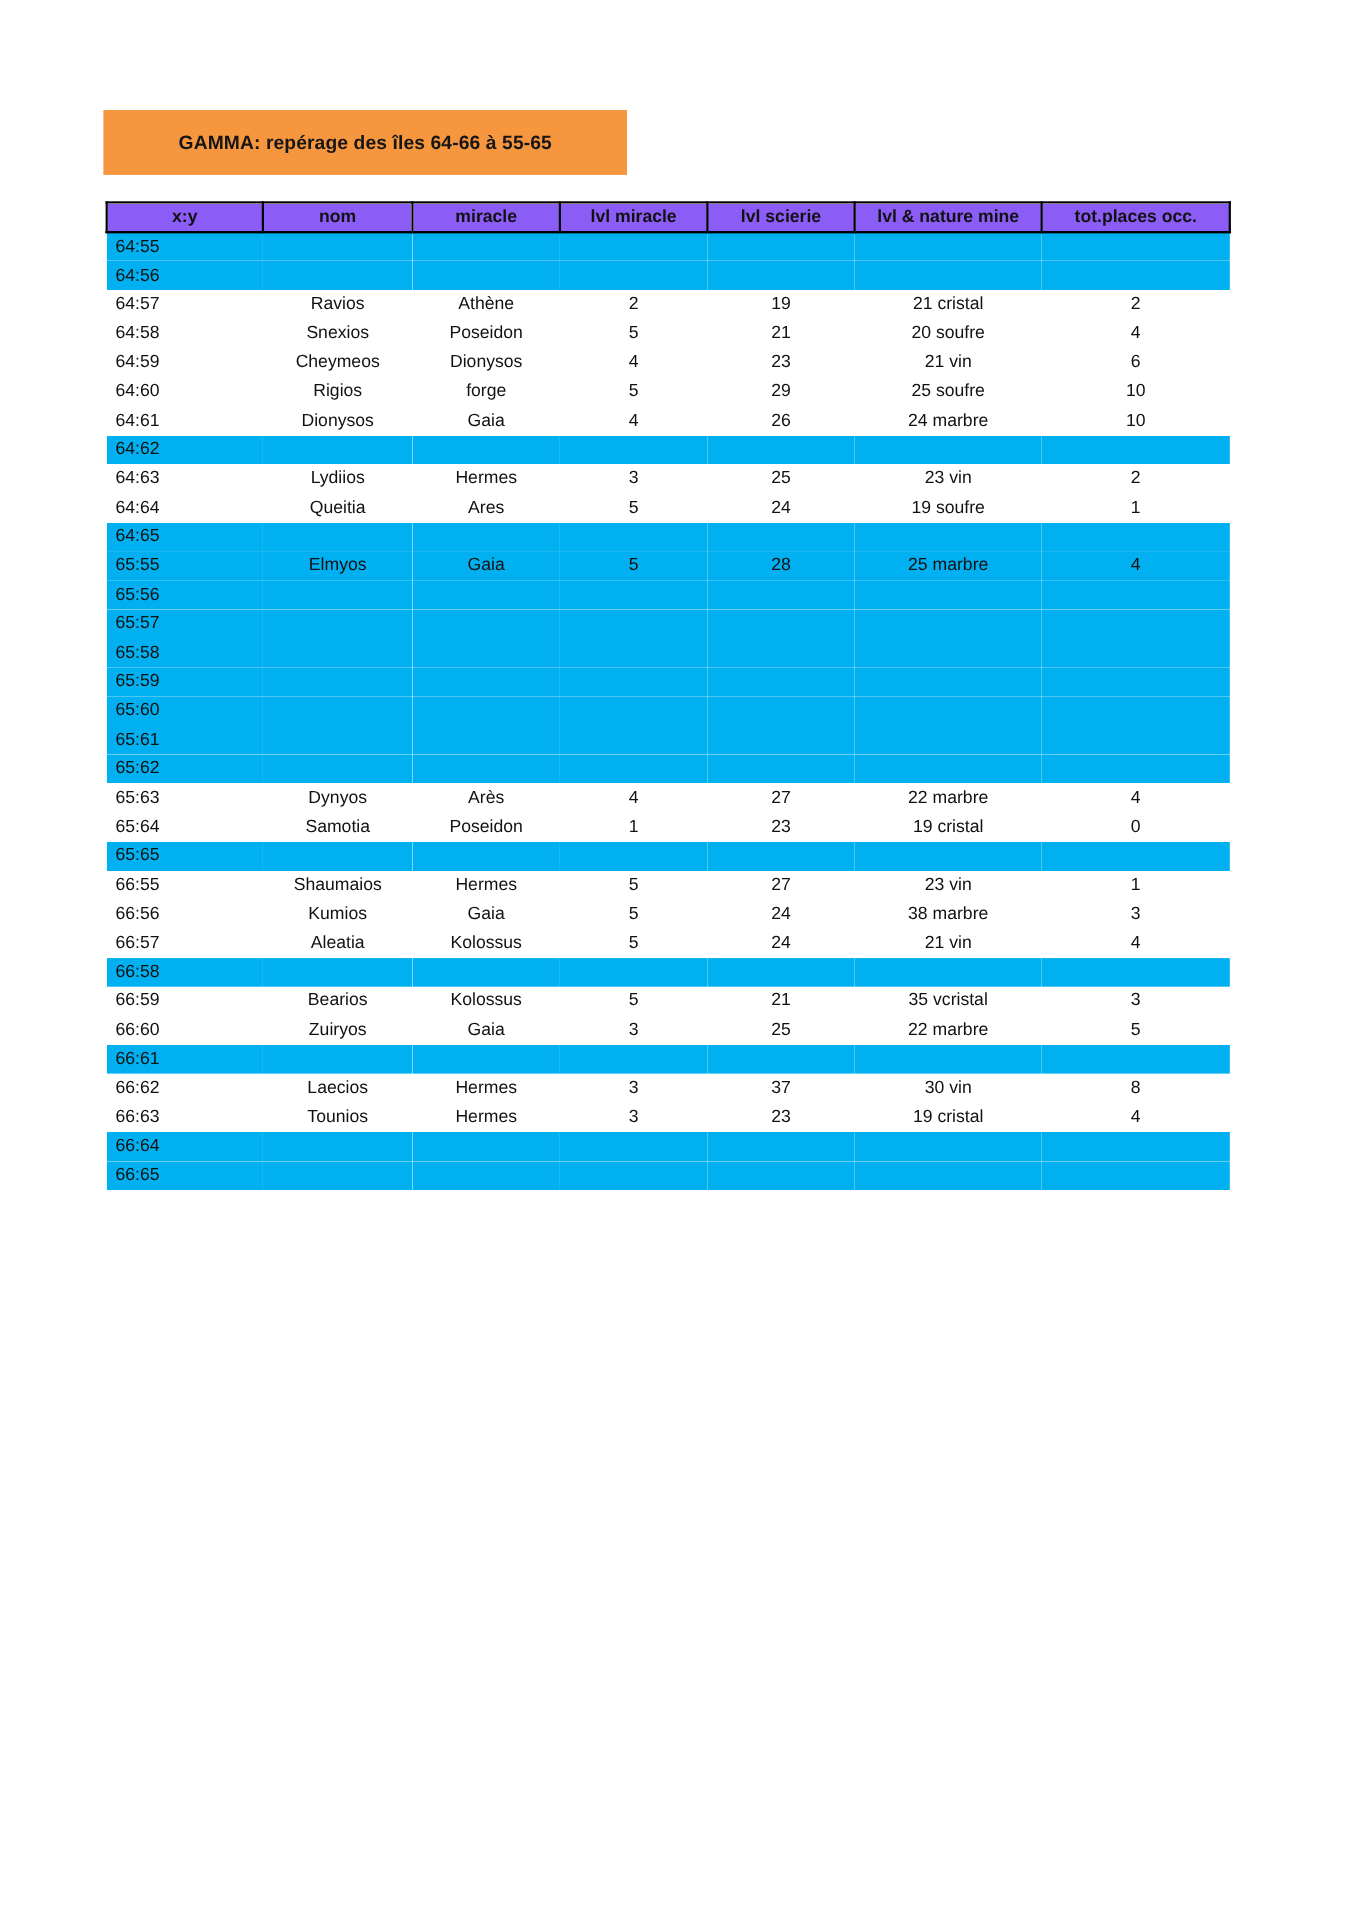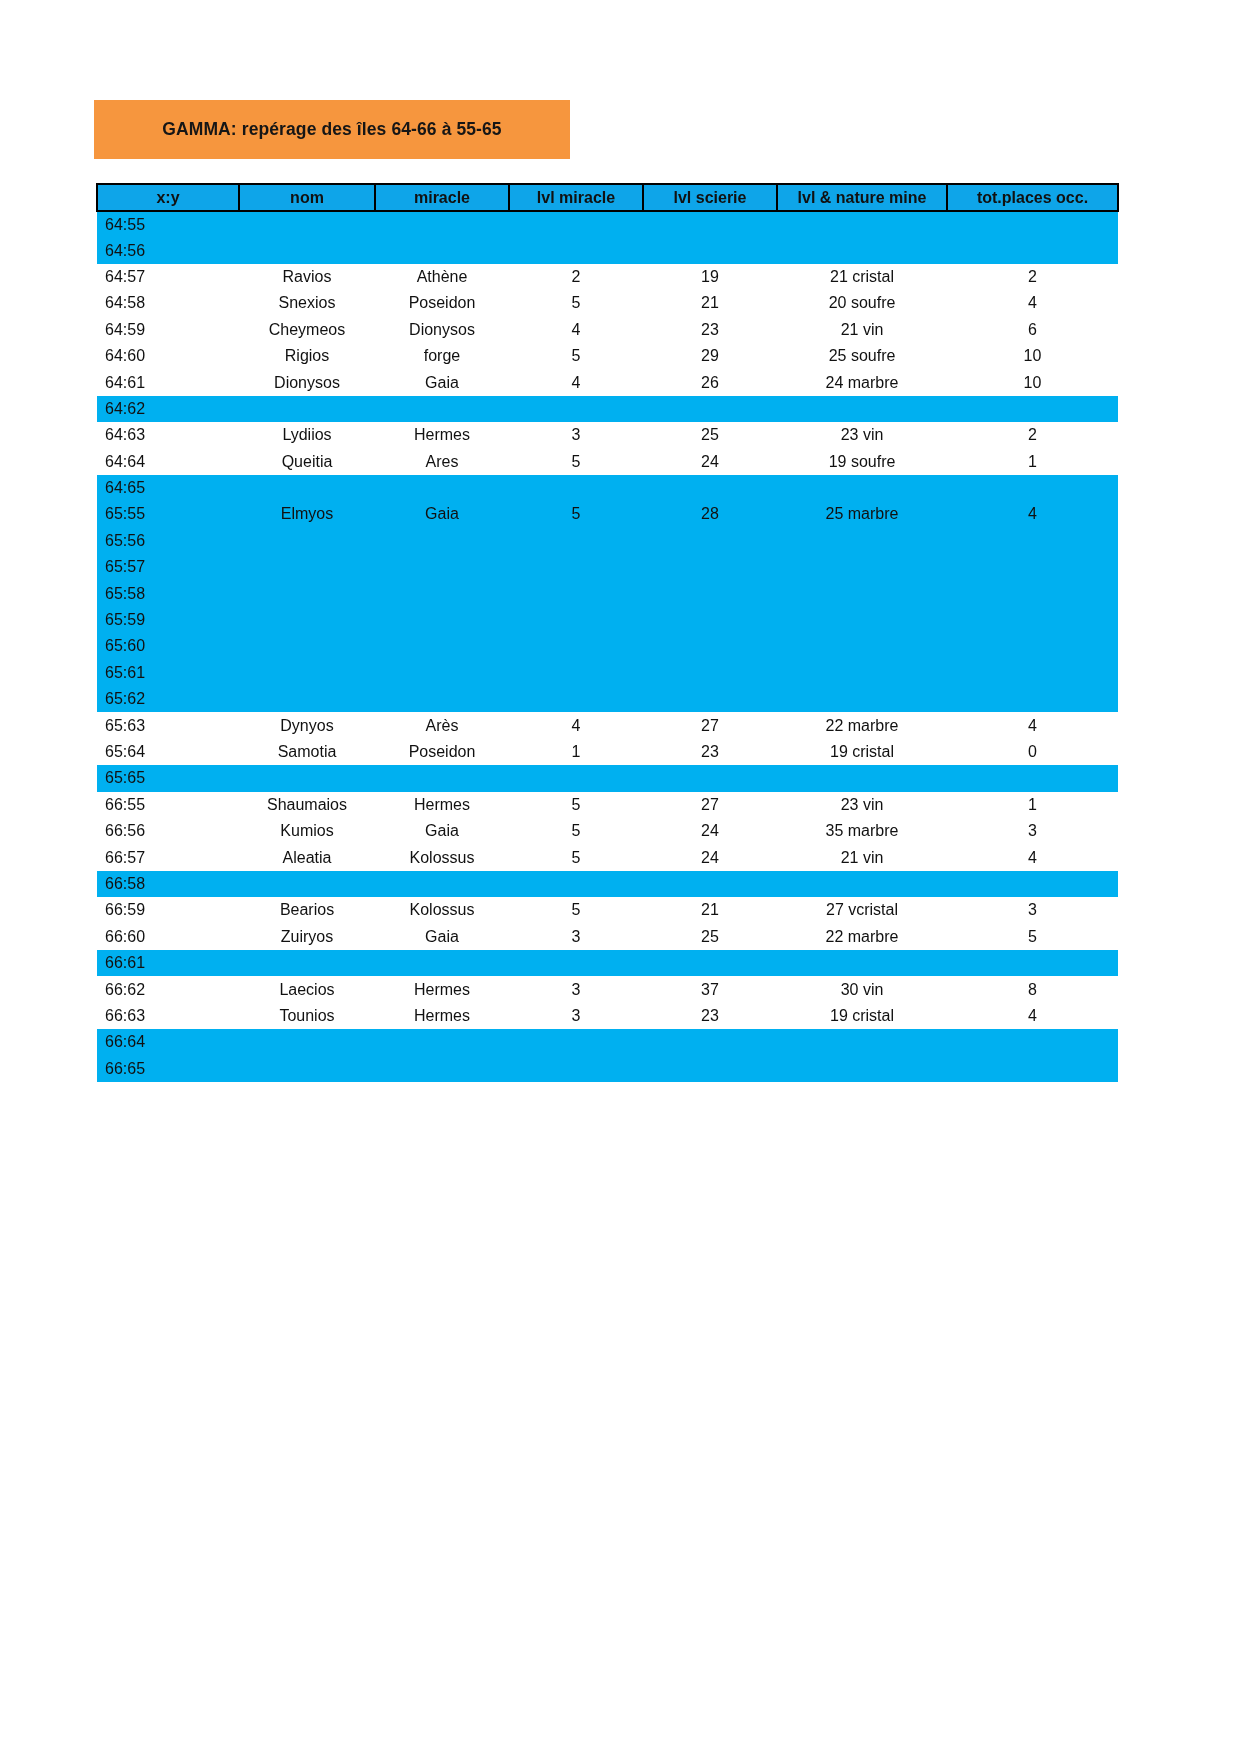--- a/index.html
+++ b/index.html
@@ -29,21 +29,21 @@
     border-collapse: collapse;
     table-layout: fixed;
     font-size: 16px;
   }
   table.islands th {
     border: 2px solid #000;
     font-weight: bold;
     height: 27px;
     text-align: center;
     padding: 0 2px;
-    background: #0ea5e9;
+    background: #8b5cf6;
     white-space: nowrap;
     overflow: hidden;
   }
   table.islands td {
     height: 26.4px;
     text-align: center;
     vertical-align: middle;
     padding: 0 2px;
     white-space: nowrap;
     overflow: hidden;
@@ -290,21 +290,21 @@
     <td class="c-lvl-scierie">27</td>
     <td class="c-mine">23 vin</td>
     <td class="c-places">1</td>
   </tr>
       <tr>
     <td class="c-xy">66:56</td>
     <td class="c-nom">Kumios</td>
     <td class="c-miracle">Gaia</td>
     <td class="c-lvl-miracle">5</td>
     <td class="c-lvl-scierie">24</td>
-    <td class="c-mine">35 marbre</td>
+    <td class="c-mine">38 marbre</td>
     <td class="c-places">3</td>
   </tr>
       <tr>
     <td class="c-xy">66:57</td>
     <td class="c-nom">Aleatia</td>
     <td class="c-miracle">Kolossus</td>
     <td class="c-lvl-miracle">5</td>
     <td class="c-lvl-scierie">24</td>
     <td class="c-mine">21 vin</td>
     <td class="c-places">4</td>
@@ -317,21 +317,21 @@
     <td class="c-lvl-scierie"></td>
     <td class="c-mine"></td>
     <td class="c-places"></td>
   </tr>
       <tr>
     <td class="c-xy">66:59</td>
     <td class="c-nom">Bearios</td>
     <td class="c-miracle">Kolossus</td>
     <td class="c-lvl-miracle">5</td>
     <td class="c-lvl-scierie">21</td>
-    <td class="c-mine">27 vcristal</td>
+    <td class="c-mine">35 vcristal</td>
     <td class="c-places">3</td>
   </tr>
       <tr>
     <td class="c-xy">66:60</td>
     <td class="c-nom">Zuiryos</td>
     <td class="c-miracle">Gaia</td>
     <td class="c-lvl-miracle">3</td>
     <td class="c-lvl-scierie">25</td>
     <td class="c-mine">22 marbre</td>
     <td class="c-places">5</td>

